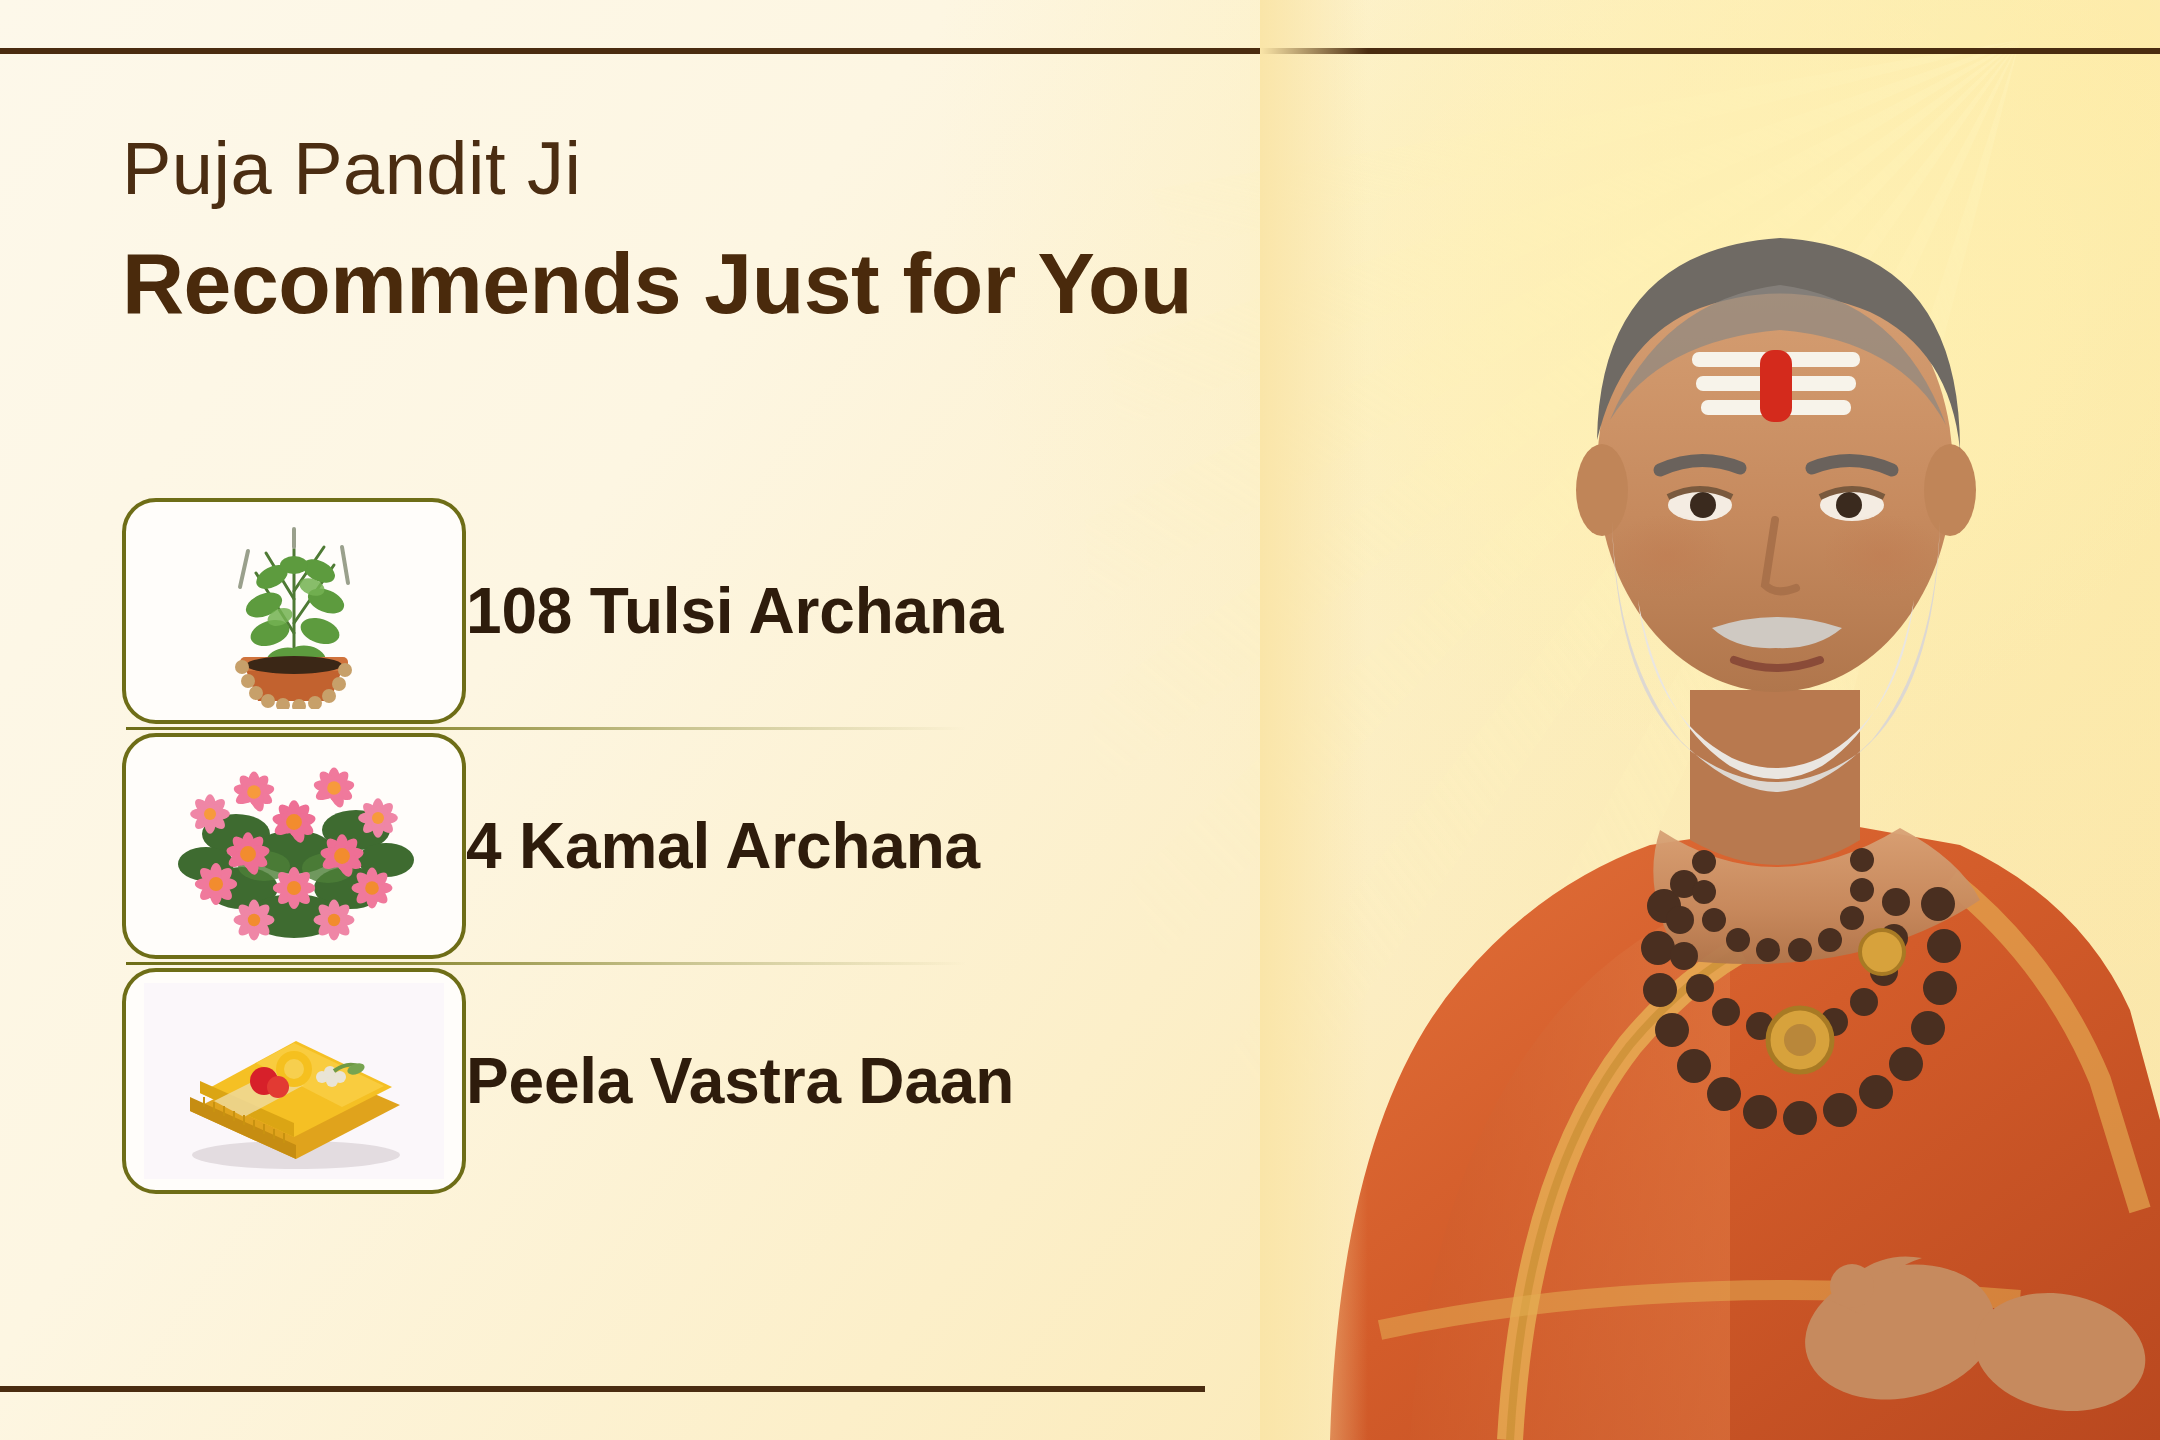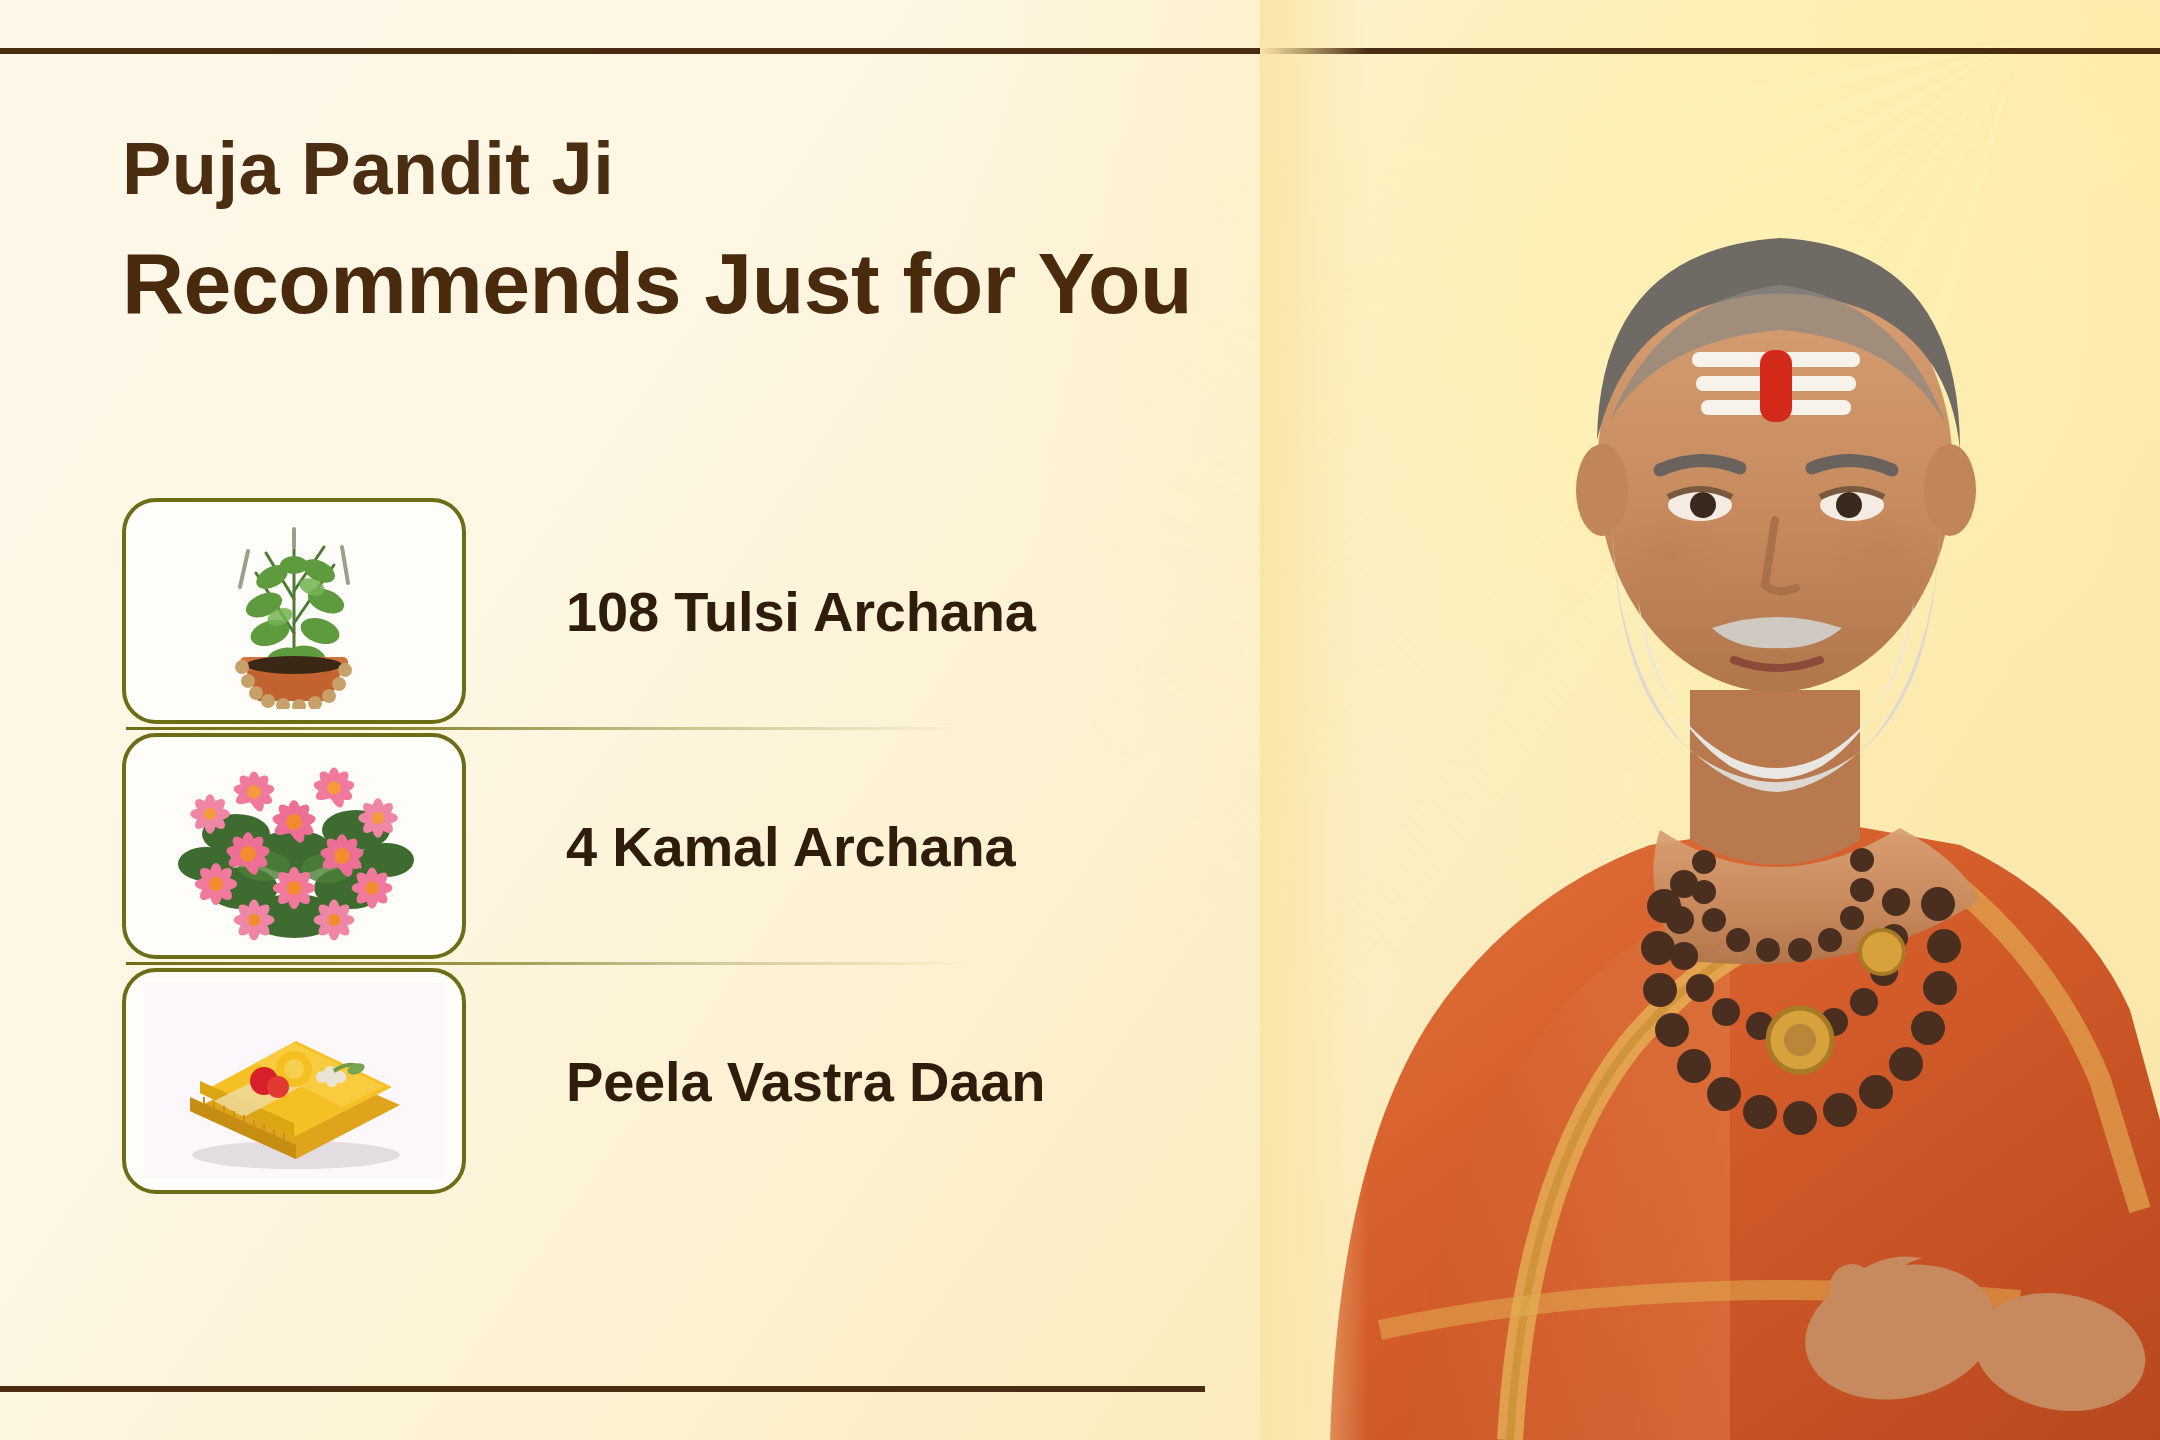--- a/index.html
+++ b/index.html
@@ -29,41 +29,40 @@
   .rule{
     position:absolute;left:0;height:6px;background:#4a2c10;
   }
   .rule-top{top:48px;width:2160px;}
   .rule-bottom{top:1386px;width:1205px;}
 
   .content{position:absolute;left:0;top:0;width:1250px;height:1440px;}
 
   .headline{position:absolute;left:122px;top:132px;width:1080px;}
   .headline .line1{
-    font-size:74px;line-height:1.0;font-weight:700;letter-spacing:.5px;
+    font-size:74px;line-height:1.0;font-weight:400;letter-spacing:.5px;
     color:#4b2d12;white-space:nowrap;
   }
   .headline .line2{
     margin-top:32px;
     font-size:86px;line-height:1.05;font-weight:700;letter-spacing:-.5px;
     color:#4a2a0c;white-space:nowrap;
   }
 
   .list{position:absolute;left:122px;top:495px;width:1000px;}
   .row{display:flex;align-items:center;height:232px;}
   .thumb{
     width:336px;height:218px;flex:0 0 336px;
     display:flex;align-items:center;justify-content:center;
     border:4px solid #6e6d17;border-radius:34px;
     background:#fffdfa;overflow:hidden;position:relative;
   }
   .thumb svg{display:block;}
   .row-label{
-    margin-left:100px;
-    font-size:56px;font-weight:600;letter-spacing:-.2px;color:#2e1c0c;
+    font-size:64px;font-weight:600;letter-spacing:-.2px;color:#2e1c0c;
     white-space:nowrap;
   }
   .divider{
     height:3px;width:840px;margin-left:4px;
     background:linear-gradient(to right,#6e6d17 0%,#8c8a36 34%,#c9c490 66%,rgba(220,216,170,0) 100%);
   }
 
   
   .photo{position:absolute;right:0;top:0;width:900px;height:1440px;overflow:hidden;}
   .photo svg{position:absolute;right:0;bottom:0;display:block;}

